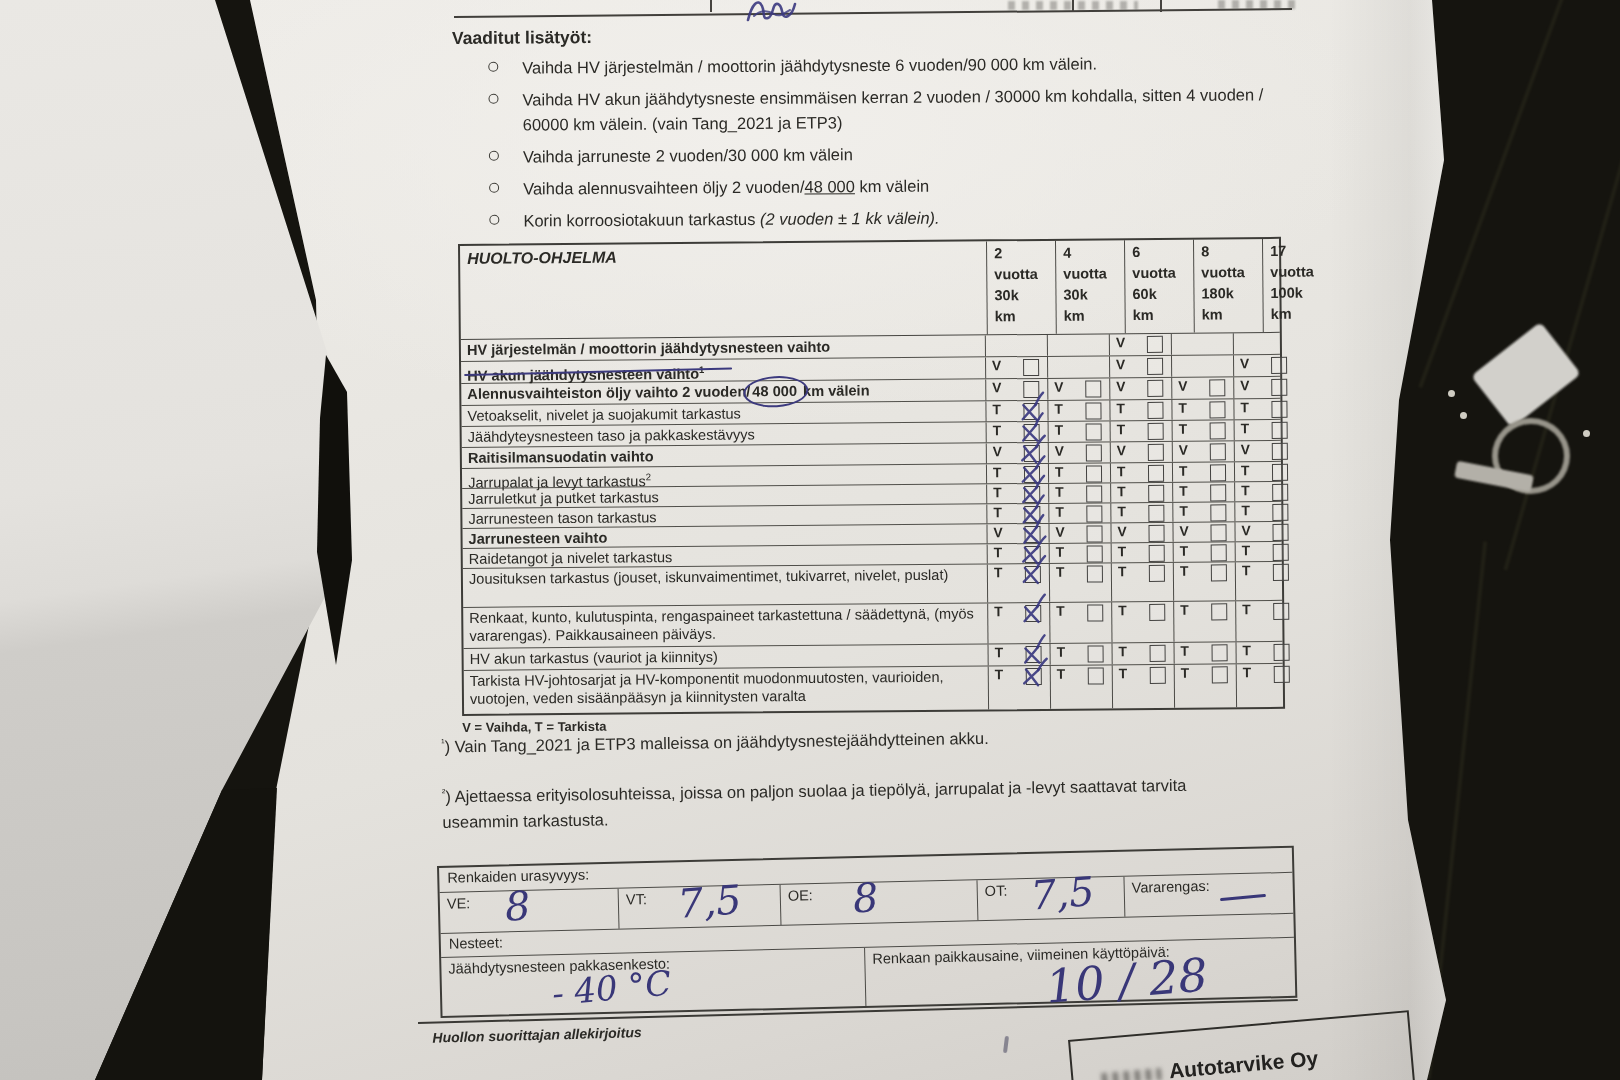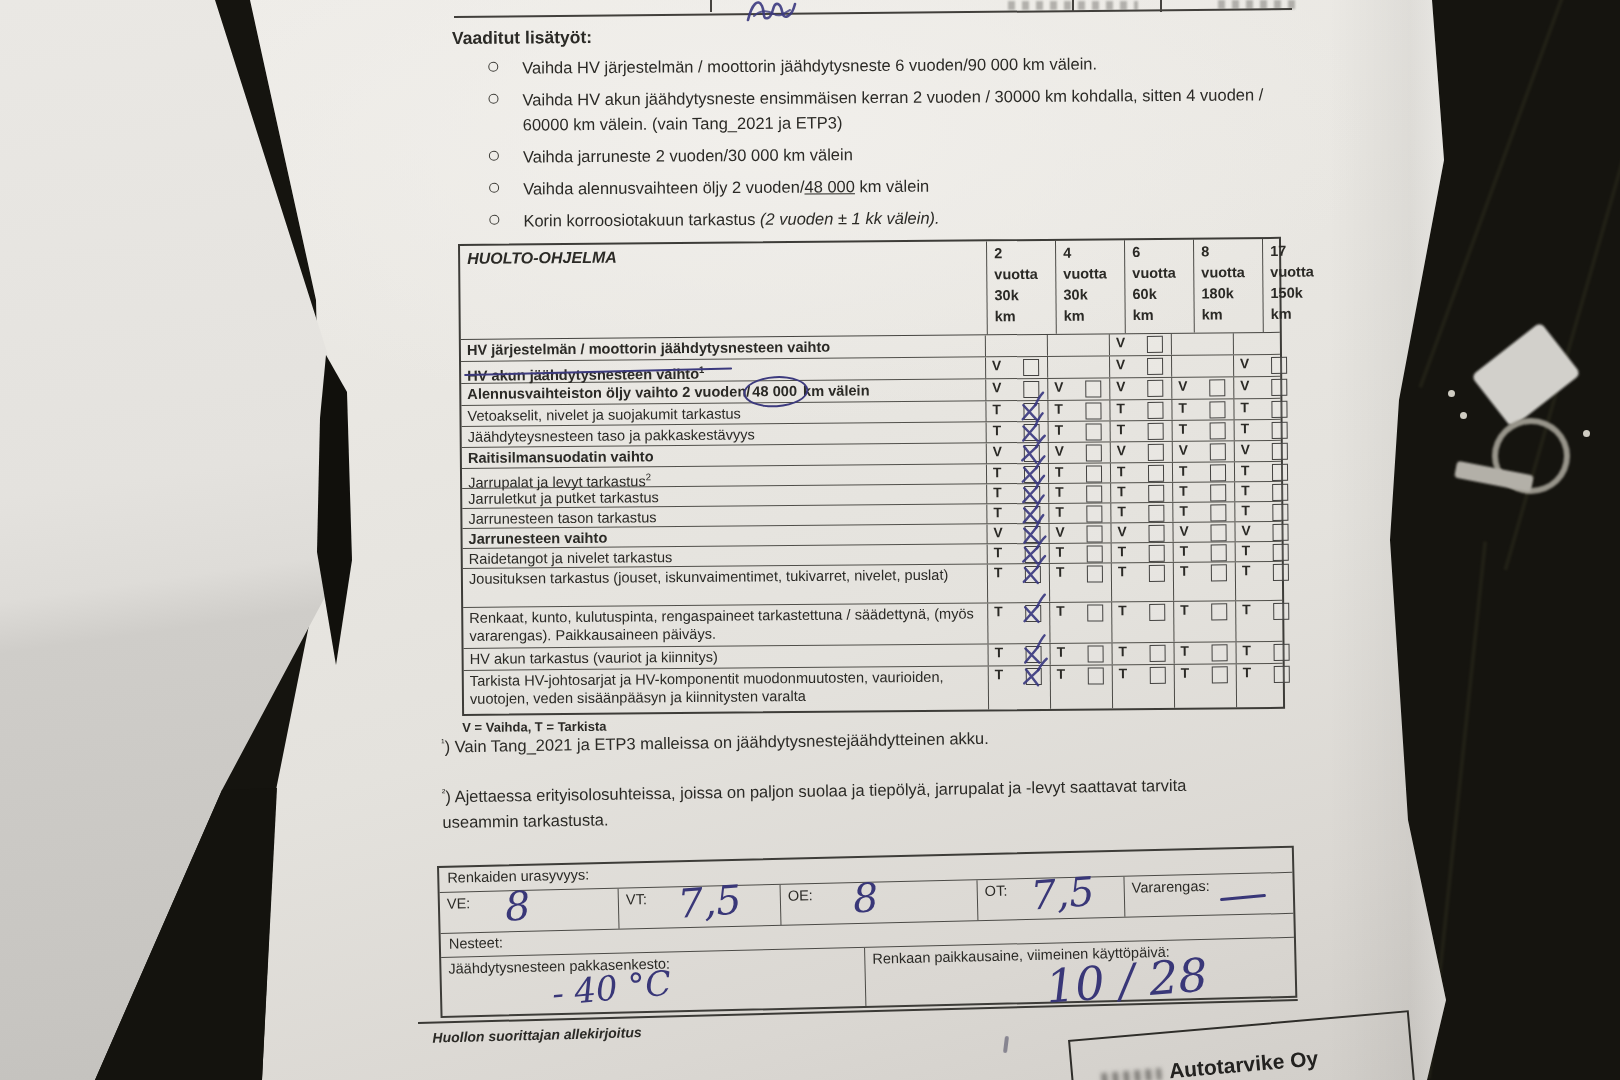--- a/index.html
+++ b/index.html
@@ -190,21 +190,21 @@
           </div>
           <div class="t-colhead">
             <div>8</div>
             <div>vuotta</div>
             <div>180k</div>
             <div>km</div>
           </div>
           <div class="t-colhead">
             <div>17</div>
             <div>vuotta</div>
-            <div>150k</div>
+            <div>100k</div>
             <div>km</div>
           </div>
         </div>
         <div class="t-row" style="height: 21px;">
           <div class="t-label b"><span>HV järjestelmän / moottorin jäähdytysnesteen vaihto</span></div>
           <div class="t-mark"></div>
           <div class="t-mark"></div>
           <div class="t-mark">
             <span class="m-letter">V</span>
             <span class="m-box"></span>

